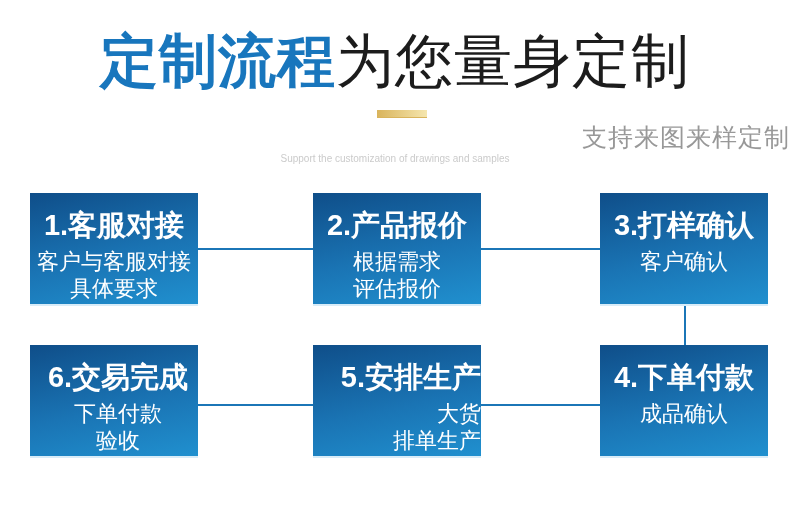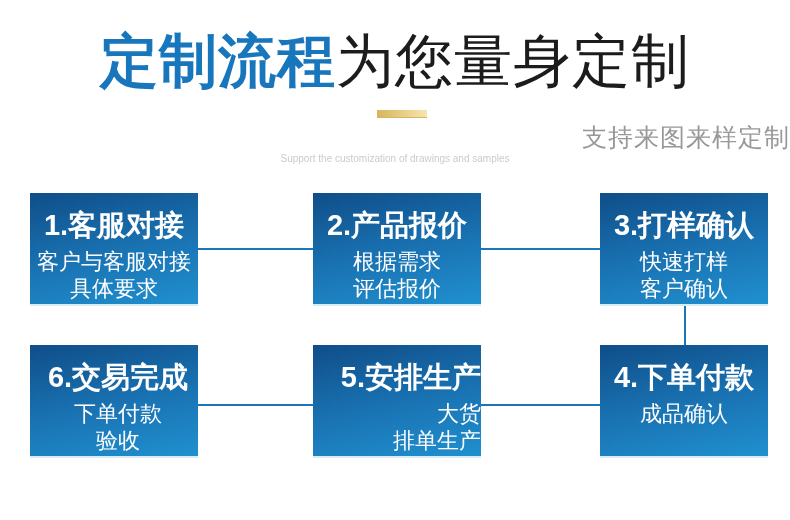--- a/index.html
+++ b/index.html
@@ -91,21 +91,20 @@
     <div class="step-line">客户与客服对接</div>
     <div class="step-line">具体要求</div>
   </div>
   <div class="step pos-r1c2">
     <div class="step-title">2.产品报价</div>
     <div class="step-line">根据需求</div>
     <div class="step-line">评估报价</div>
   </div>
   <div class="step pos-r1c3">
     <div class="step-title">3.打样确认</div>
-    <div class="step-line">快速打样</div>
     <div class="step-line">客户确认</div>
   </div>
 
   <div class="step pos-r2c1">
     <div class="step-title">6.交易完成</div>
     <div class="step-line">下单付款</div>
     <div class="step-line">验收</div>
   </div>
   <div class="step pos-r2c2">
     <div class="step-title">5.安排生产</div>

